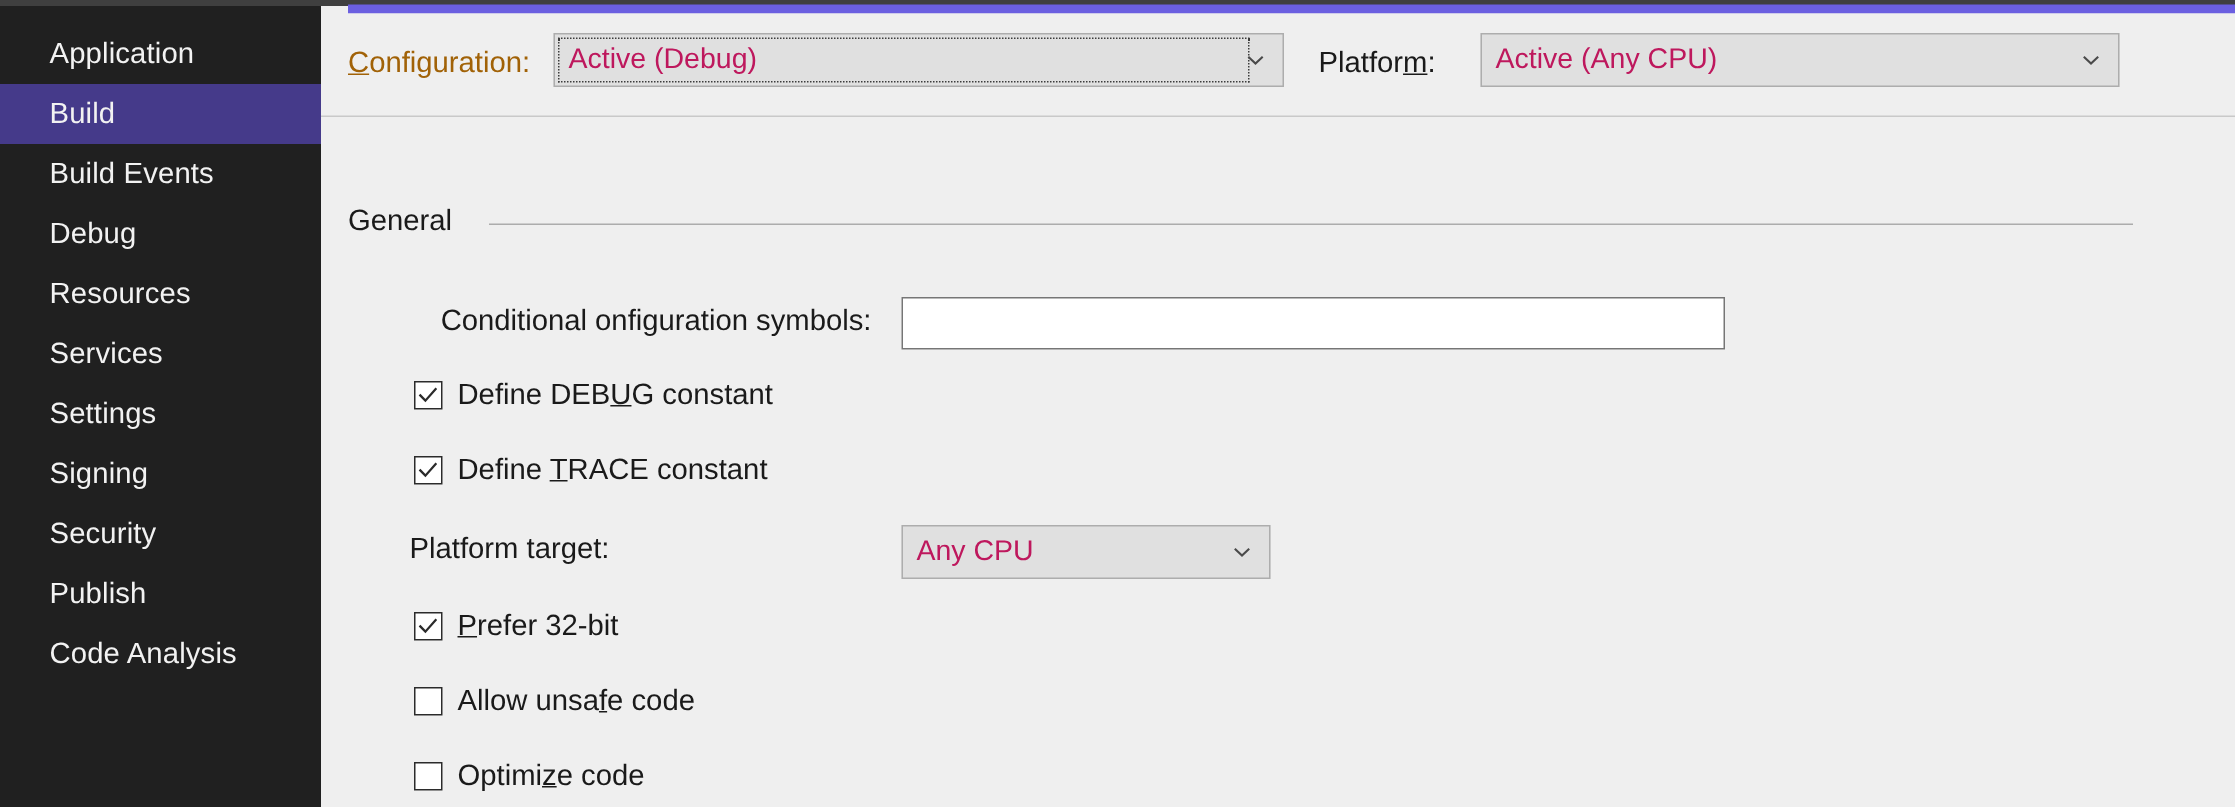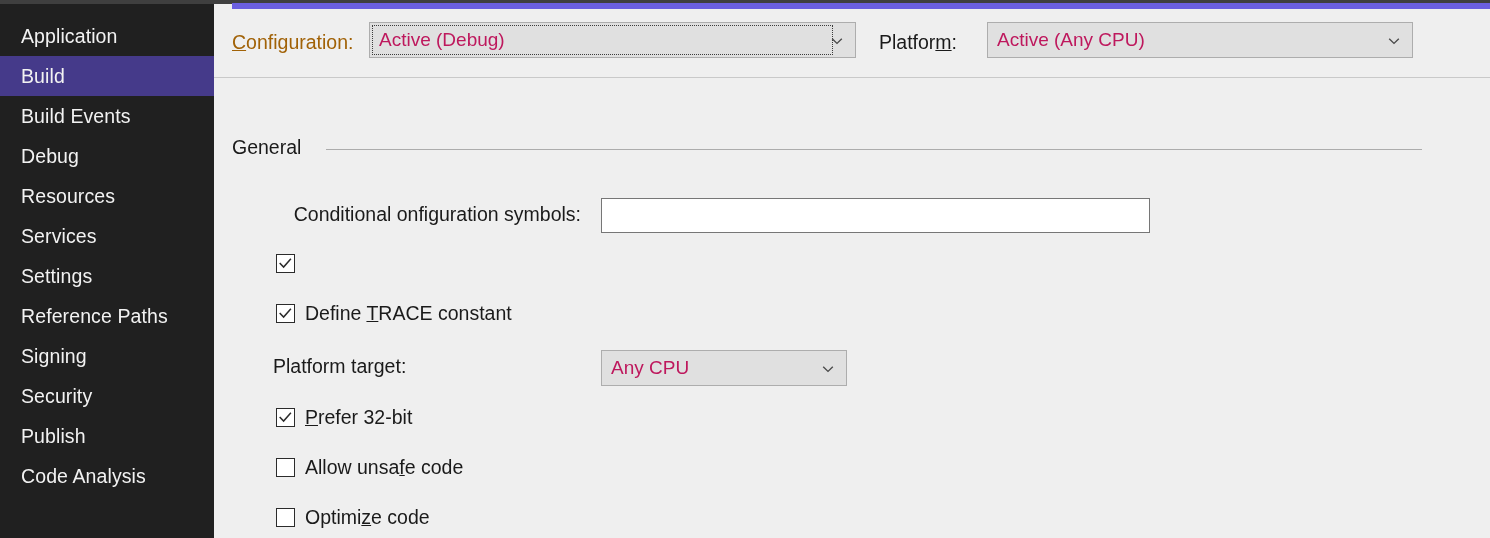--- a/index.html
+++ b/index.html
@@ -47,21 +47,21 @@
   }
   .nav-list {
     position: absolute;
     left: 0; top: 12px;
     width: 214px;
   }
   .nav-item {
     position: relative;
     height: 40px;
     line-height: 40px;
-    padding-left: 21px;
+    padding-left: 33px;
     color: #f2f2f2;
     font-size: 19.5px;
     white-space: nowrap;
     cursor: default;
     letter-spacing: 0.1px;
   }
   .nav-item.selected {
     background: #453a8a;
     width: 203px;
   }
@@ -251,21 +251,20 @@
 
   <nav class="sidebar">
     <div class="nav-list" id="nav-list">
         <div class="nav-item"><span>Application</span></div>
         <div class="nav-item selected"><span>Build</span></div>
         <div class="nav-item"><span>Build Events</span></div>
         <div class="nav-item"><span>Debug</span></div>
         <div class="nav-item"><span>Resources</span></div>
         <div class="nav-item"><span>Services</span></div>
         <div class="nav-item"><span>Settings</span></div>
-        <div class="nav-item"><span>Reference Paths</span></div>
         <div class="nav-item"><span>Signing</span></div>
         <div class="nav-item"><span>Security</span></div>
         <div class="nav-item"><span>Publish</span></div>
         <div class="nav-item"><span>Code Analysis</span></div>
       </div>
   </nav>
 
   <main class="content">
 
     <div class="config-row">
@@ -305,20 +304,21 @@
         <label class="row-label-right" style="top:5px;">Conditional onfiguration symbols:</label>
         <input class="textbox" type="text" style="top: 0px;" id="conditional-symbols-input" placeholder="">
       </div>
 
       <div class="cbrow" style="top:86px;">
         <span class="cbox" id="cb-debug">
             <svg width="15" height="15" viewBox="0 0 15 15" aria-hidden="true">
               <path d="M2.2 7.6 L5.6 11.1 L12.4 3.4" fill="none" stroke="#2b2b2b" stroke-width="1.5" stroke-linecap="square"></path>
             </svg>
           </span>
+        <span class="cblabel"><span>Define DEB</span><u>U</u><span>G constant</span></span>
       </div>
 
       <div class="cbrow" style="top:136px;">
         <span class="cbox" id="cb-trace">
             <svg width="15" height="15" viewBox="0 0 15 15" aria-hidden="true">
               <path d="M2.2 7.6 L5.6 11.1 L12.4 3.4" fill="none" stroke="#2b2b2b" stroke-width="1.5" stroke-linecap="square"></path>
             </svg>
           </span>
         <span class="cblabel"><span>Define </span><u>T</u><span>RACE constant</span></span>
       </div>

